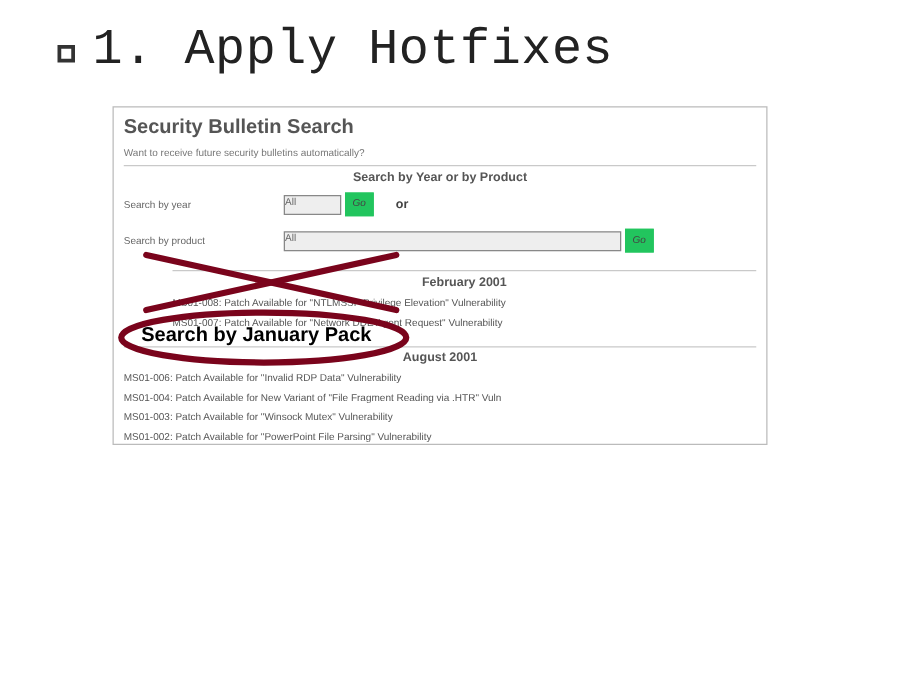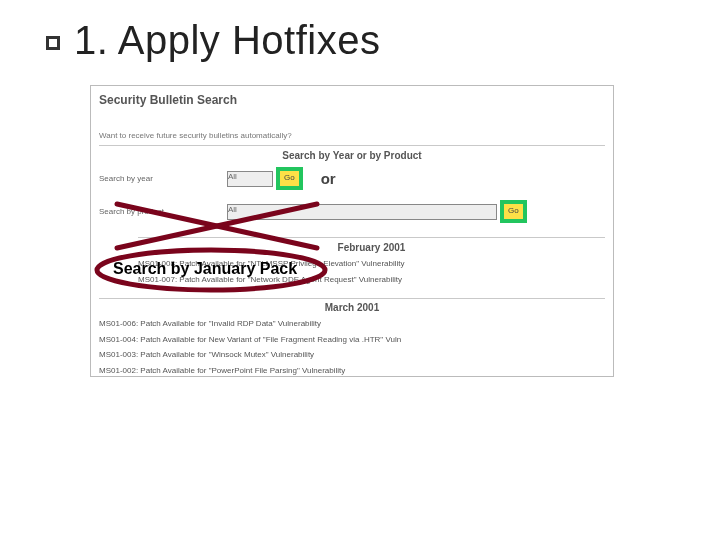--- a/index.html
+++ b/index.html
@@ -1,33 +1,33 @@
 <!DOCTYPE html>
 <html><head>
 <meta charset="utf-8">
 <style>
 html,body{margin:0;padding:0;background:#fff;width:720px;height:540px;font-family:Verdana,Arial,sans-serif;color:#333;}
 .slide{padding:18px 36px 0 46px;position:relative;}
 .title-row{display:flex;align-items:flex-start;}
 .bullet{width:14px;height:14px;border:3px solid #333;margin-top:18px;margin-right:14px;box-sizing:border-box;}
-.title{font-family:Liberation Sans, sans-serif;font-size:40px;color:#222;letter-spacing:0.5px;}
+.title{font-family:Liberation Mono, monospace;font-size:40px;color:#222;letter-spacing:0.5px;}
 .panel{margin:22px 20px 0 44px;border:1px solid #bbb;width:522px;background:#fff;padding:4px 0 0 0;position:relative;}
 .panel .inner{padding:0 8px 0 8px;}
-.hdr{font-size:12px;font-weight:bold;color:#555;margin-top:3px;}
-.small{font-size:8px;color:#777;margin-top:24px;}
+.hdr{font-size:16px;font-weight:bold;color:#555;margin-top:3px;}
+.small{font-size:8px;color:#777;margin-top:7px;}
 .section{border-top:1px solid #c9c9c9;margin-top:5px;padding-top:4px;}
 .section2{border-top:1px solid #c9c9c9;margin-top:3px;padding-top:3px;}
 .subhdr{font-size:10px;font-weight:bold;color:#555;text-align:center;}
 .entry{font-size:8px;color:#555;margin-top:6px;line-height:1.2;}
 .search-row{display:flex;align-items:center;margin-top:6px;margin-left:0;font-size:8px;color:#666;}
 .search-lbl{width:128px;}
 .select-sm{height:14px;width:44px;border:1px solid #888;background:#eee;font-size:8px;margin-right:3px;}
 .select-lg{height:14px;width:268px;border:1px solid #888;background:#eee;font-size:8px;margin-right:3px;}
-.gobtn{height:15px;padding:0 4px;font-size:8px;border:4px solid #22c55e;background:#fde047;color:#444;line-height:13px;}
-.ortxt{font-size:15px;font-weight:bold;color:#444;margin-left:18px;}
+.gobtn{height:15px;padding:0 4px;font-size:8px;border:2px solid #22c55e;background:#22c55e;color:#444;line-height:13px;font-style:italic;}
+.ortxt{font-size:10px;font-weight:bold;color:#444;margin-left:18px;}
 .rowgap{height:4px;}
 .ann-overlay{position:absolute;left:0;top:0;pointer-events:none;}
 .label-sp{position:absolute;font-family:"Trebuchet MS",sans-serif;font-size:16px;font-weight:600;color:#000;background:rgba(255,255,255,0.0);}
 </style>
 </head>
 <body>
 
 <div class="slide">
   <div class="title-row">
     <div class="bullet"></div>
@@ -58,21 +58,21 @@
         </div>
       </div>
 
       <div class="section" style="margin-top:14px;margin-left:39px;">
         <div class="subhdr">February 2001</div>
         <div class="entry">MS01-008: Patch Available for "NTLMSSP Privilege Elevation" Vulnerability</div>
         <div class="entry">MS01-007: Patch Available for "Network DDE Agent Request" Vulnerability</div>
       </div>
 
       <div class="section2" style="margin-top:14px;">
-        <div class="subhdr">March 2001</div>
+        <div class="subhdr">August 2001</div>
         <div class="entry">MS01-006: Patch Available for "Invalid RDP Data" Vulnerability</div>
         <div class="entry">MS01-004: Patch Available for New Variant of "File Fragment Reading via .HTR" Vuln</div>
         <div class="entry">MS01-003: Patch Available for "Winsock Mutex" Vulnerability</div>
         <div class="entry">MS01-002: Patch Available for "PowerPoint File Parsing" Vulnerability</div>
       </div>
     </div>
 
     <svg class="ann-overlay" width="522" height="230">
 
       <g stroke="#7a041c" stroke-width="5" stroke-linecap="round" fill="none">

